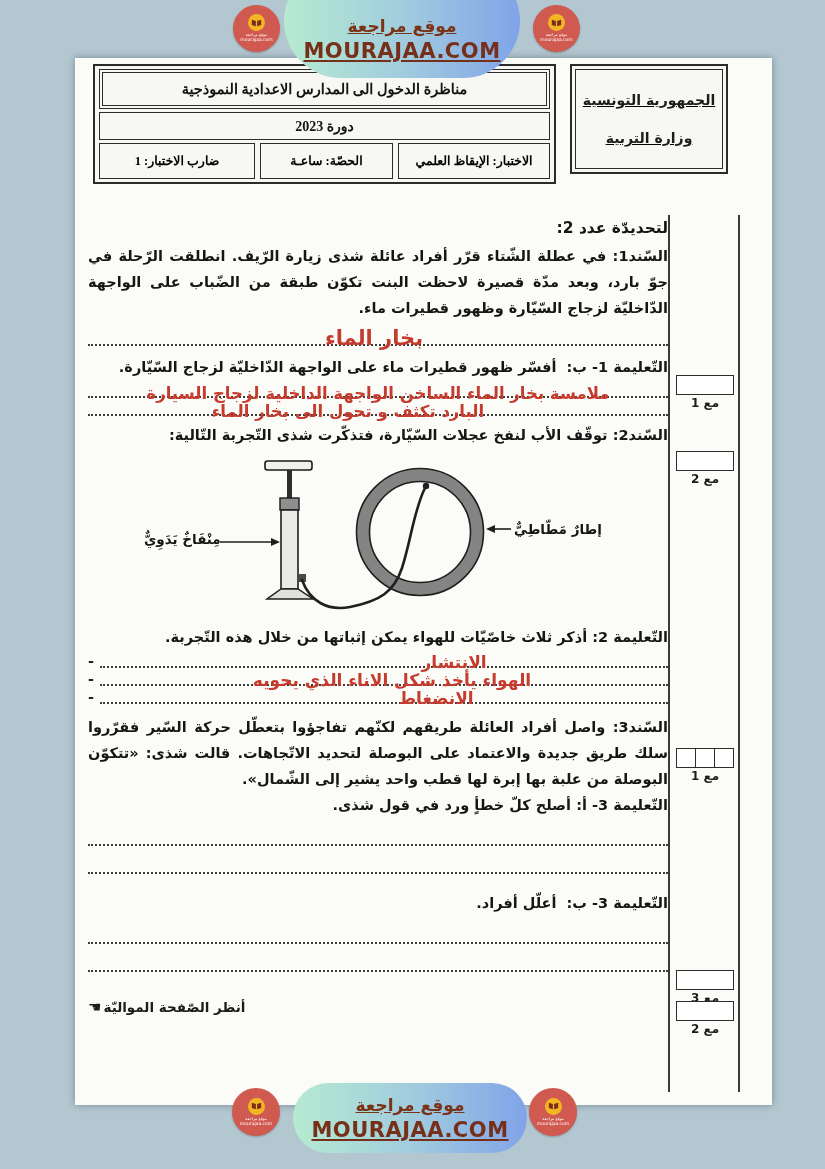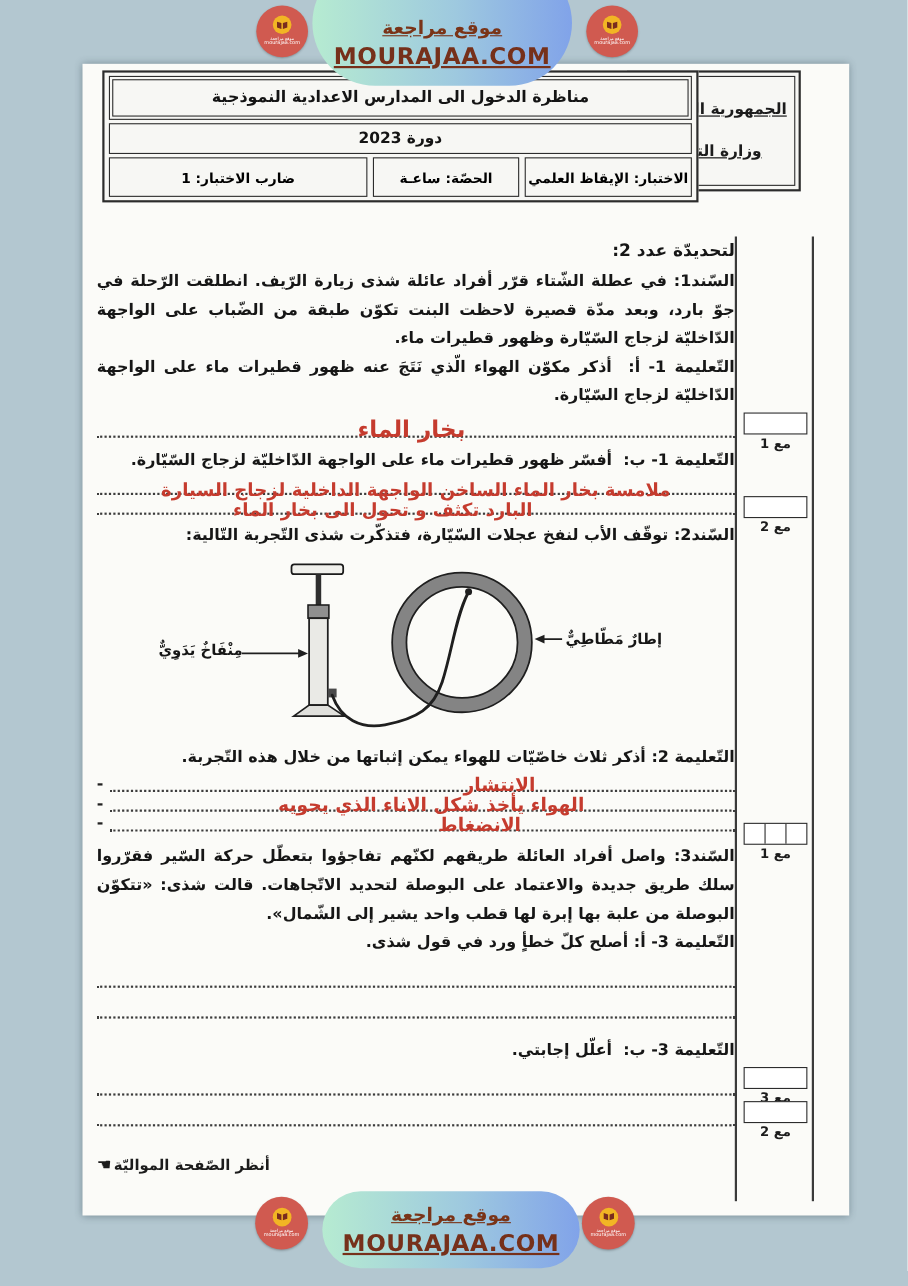--- a/index.html
+++ b/index.html
@@ -19,23 +19,23 @@
     position:absolute;left:495px;top:6px;width:158px;height:110px;
     border:2px solid #2c2c2c;padding:3px;box-sizing:border-box;background:#f7f7f4;text-decoration:underline;
   }
   .inst-inner{
     width:100%;height:100%;border:1.5px solid #2c2c2c;box-sizing:border-box;
     display:flex;flex-direction:column;justify-content:space-evenly;align-items:center;
     font-weight:bold;font-size:14px;color:#1c1c1c;direction:rtl;text-align:center;
   }
   
   .head-table{
-    position:absolute;left:18px;top:6px;width:542px;height:120px;
+    position:absolute;left:18px;top:6px;width:463px;height:120px;
     border:2px solid #2c2c2c;box-sizing:border-box;background:#f7f7f4;
-    padding:3px 4px;display:flex;flex-direction:column;gap:3px;
+    padding:3px 4px;display:flex;flex-direction:column;gap:3px;font-family:Liberation Serif, serif;
   }
   .ht-row1{
     flex:0 0 40px;border:1.5px solid #2c2c2c;padding:2px;box-sizing:border-box;
   }
   .ht-row1-inner{
     width:100%;height:100%;border:1.2px solid #2c2c2c;box-sizing:border-box;
     display:flex;align-items:center;justify-content:center;
     font-weight:bold;font-size:14.5px;color:#141414;direction:rtl;
   }
   .ht-row2{
@@ -183,21 +183,20 @@
     <div class="score-box"></div>
     <div class="score-label">مع 2</div>
   </div>
 
   <div class="content">
 
     <div class="sit-title">لتحديدّة عدد 2:</div>
 
     <p class="para"><span class="lbl">السّند1:</span> <span>في عطلة الشّتاء قرّر أفراد عائلة شذى زيارة الرّيف. انطلقت الرّحلة في جوّ بارد، وبعد مدّة قصيرة لاحظت البنت تكوّن طبقة من الضّباب على الواجهة الدّاخليّة لزجاج السّيّارة وظهور قطيرات ماء.</span></p>
 
-    <p class="para"><span class="lbl">التّعليمة 1- أ:</span>&nbsp; <span>أذكر مكوّن الهواء الّذي نَتَجَ عنه ظهور قطيرات ماء على الواجهة الدّاخليّة لزجاج السّيّارة.</span></p>
 
     <div class="ans1a">
       <span class="red">بخار الماء</span>
       <div class="dots"></div>
     </div>
 
     <p class="para mt8"><span class="lbl">التّعليمة 1- ب:</span>&nbsp; <span>أفسّر ظهور قطيرات ماء على الواجهة الدّاخليّة لزجاج السّيّارة.</span></p>
 
     <div class="ansrow">
       <span class="red">ملامسة بخار الماء الساخن الواجهة الداخلية لزجاج السيارة</span>
@@ -260,21 +259,21 @@
       </div>
     </div>
 
     <p class="para mt10"><span class="lbl">السّند3:</span> <span>واصل أفراد العائلة طريقهم لكنّهم تفاجؤوا بتعطّل حركة السّير فقرّروا سلك طريق جديدة والاعتماد على البوصلة لتحديد الاتّجاهات. قالت شذى: «تتكوّن البوصلة من علبة بها إبرة لها قطب واحد يشير إلى الشّمال».</span></p>
 
     <p class="para"><span class="lbl">التّعليمة 3- أ:</span> <span>أصلح كلّ خطأٍ ورد في قول شذى.</span></p>
 
     <div class="dots gap-dots"></div>
     <div class="dots gap-dots"></div>
 
-    <p class="para" style="margin-top:16px;"><span class="lbl">التّعليمة 3- ب:</span>&nbsp; <span>أعلّل إجابتي.</span></p>
+    <p class="para" style="margin-top:16px;"><span class="lbl">التّعليمة 3- ب:</span>&nbsp; <span>أعلّل أفراد.</span></p>
 
     <div class="dots gap-dots"></div>
     <div class="dots gap-dots"></div>
 
     <div class="footer-note"><span>أنظر الصّفحة المواليّة</span><span class="hand">☚</span></div>
 
   </div>
 </div>
 
 <div class="pill top">

